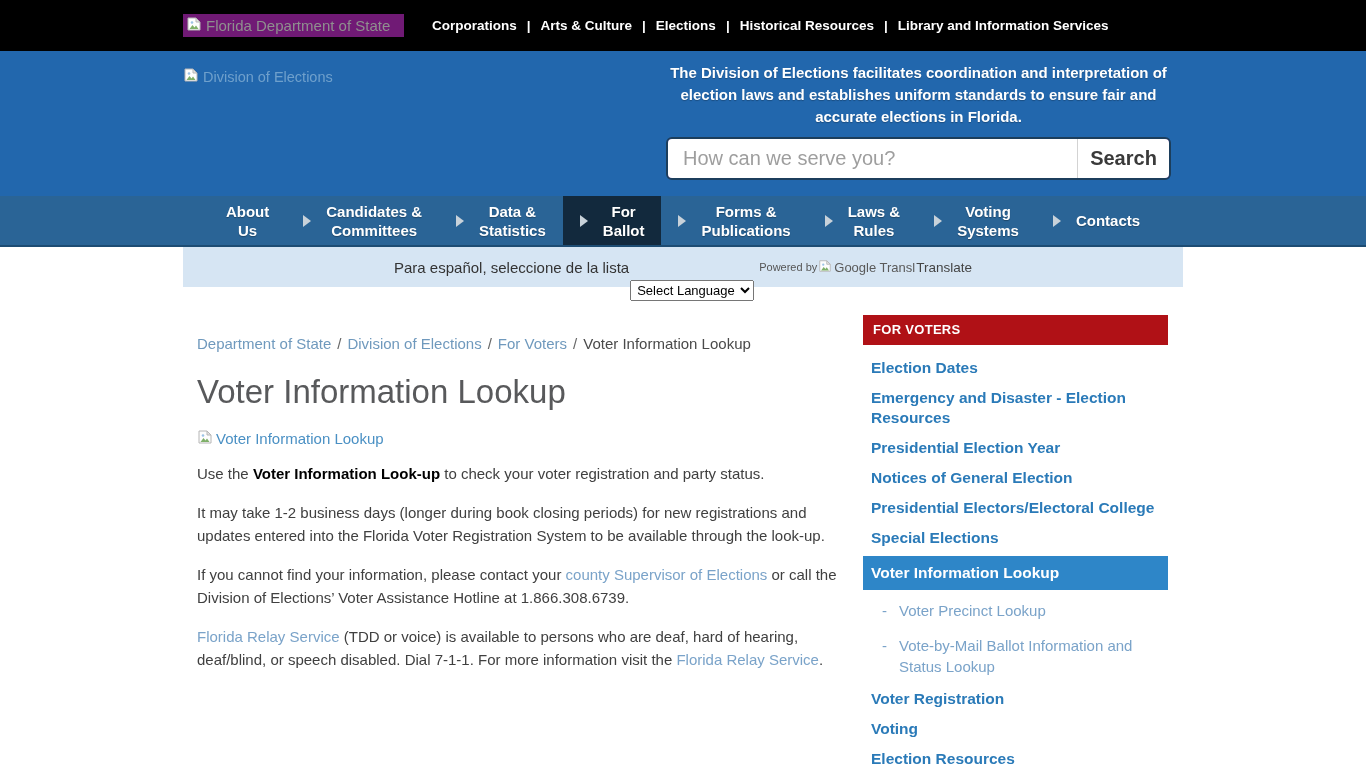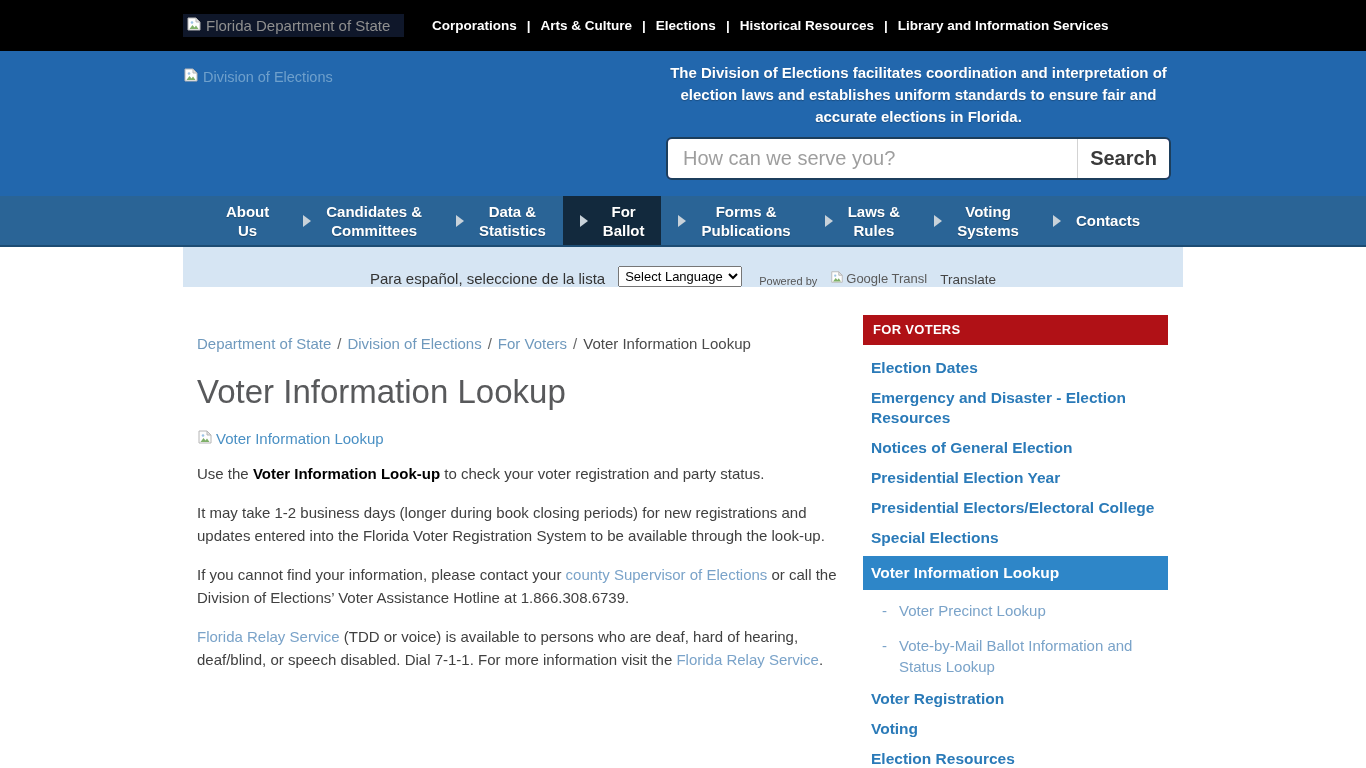--- a/index.html
+++ b/index.html
@@ -3,21 +3,21 @@
 <meta charset="utf-8">
 <style>
   * { box-sizing: border-box; margin: 0; padding: 0; }
   html,body { width:1366px; height:768px; overflow:hidden; background:#fff;
               font-family:"Liberation Sans", sans-serif; }
   .container { width:1000px; margin:0 auto; }
 
   
   .topbar { background:#000; height:51px; }
   .topbar .container { display:flex; align-items:center; height:100%; }
-  .logo-box { display:inline-flex; align-items:center; gap:4px; background:#0f172a;
+  .logo-box { display:inline-flex; align-items:center; gap:4px; background:#701a75;
               height:23px; width:221px; padding:0 6px 0 3px; color:#8f8f8f;
               font-size:15px; white-space:nowrap; overflow:hidden; cursor:pointer; }
   .top-links { display:flex; align-items:flex-end; gap:10px; margin-left:28px;
                color:#fff; font-size:13.5px; font-weight:bold; white-space:nowrap; }
   .top-links .lnk { cursor:pointer; }
   .top-links .pipe { font-weight:bold; }
 
   
   .bluehead { background:#2267ad; height:145px; }
   .bluehead .container { position:relative; height:100%; }
@@ -41,22 +41,22 @@
   .nav-tab { display:flex; align-items:center; height:100%; padding:0 17px; cursor:pointer; }
   .nav-tab.active { background:#12293d; }
   .nav-chevron { width:0; height:0; border-left:8px solid #c8d2da;
                  border-top:6px solid transparent; border-bottom:6px solid transparent;
                  margin-right:15px; flex:none; }
   .nav-label { color:#fff; font-weight:bold; font-size:15px; line-height:19px;
                text-align:center; white-space:pre-line;
                text-shadow:0 1px 1px rgba(0,0,0,.3); }
 
   
-  .langbar { background:#d6e5f3; height:40px; display:flex; align-items:flex-end;
-             justify-content:center; gap:13px; }
+  .langbar { background:#d6e5f3; height:40px; display:flex; align-items:center;
+             justify-content:center; gap:1px; }
   .lang-prompt { font-size:15px; color:#333; }
   .lang-select { font-size:13px; padding:1px 2px; font-family:"Liberation Sans", sans-serif;margin-top:46px; }
   .powered { font-size:11px; color:#555; margin-left:4px; }
   .gt-alt { display:inline-flex; align-items:center; gap:2px; font-size:13px; color:#5a5a5a;
             cursor:pointer; }
   .gt-translate { font-size:13.5px; color:#444; cursor:pointer; }
 
   
   .content { display:flex; padding:0 15px 0 14px; }
   .maincol { width:648px; margin-right:18px; padding-top:48px; }
@@ -218,22 +218,22 @@
       <p><span>If you cannot find your information, please contact your </span><a class="soft-link">county Supervisor of Elections</a><span> or call the Division of Elections’ Voter Assistance Hotline at  1.866.308.6739.</span></p>
 
       <p><a class="soft-link">Florida Relay Service</a><span> (TDD or voice) is available to persons who are deaf, hard of hearing, deaf/blind, or speech disabled. Dial 7-1-1. For more information visit the </span><a class="soft-link">Florida Relay Service</a><span>.</span></p>
     </div>
 
     <div class="sidebar">
       <div class="side-head">FOR VOTERS</div>
       <div class="side-list">
         <div class="side-item">Election Dates</div>
         <div class="side-item">Emergency and Disaster - Election Resources</div>
+        <div class="side-item">Presidential Election Year</div>
         <div class="side-item">Notices of General Election</div>
-        <div class="side-item">Presidential Election Year</div>
         <div class="side-item">Presidential Electors/Electoral College</div>
         <div class="side-item">Special Elections</div>
         <div class="side-item active">Voter Information Lookup</div>
         <div class="side-sub">
           <span class="dash">-</span>
           <span>Voter Precinct Lookup</span>
         </div>
         <div class="side-sub">
           <span class="dash">-</span>
           <span>Vote-by-Mail Ballot Information and Status Lookup</span>

